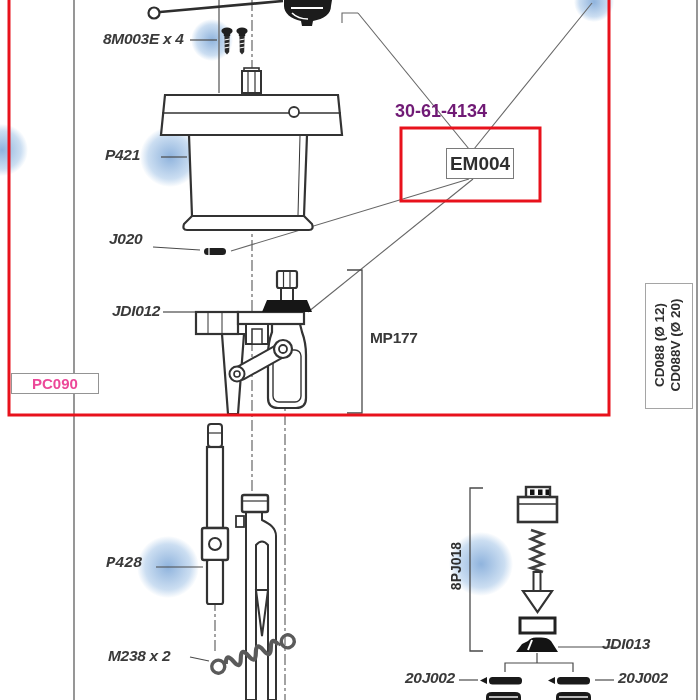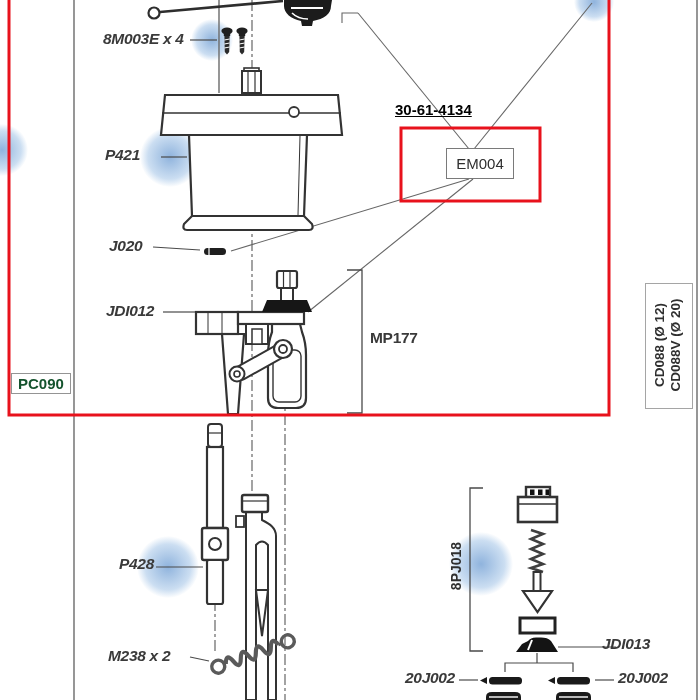--- a/index.html
+++ b/index.html
@@ -4,27 +4,27 @@
 <style>
   html,body{margin:0;padding:0;background:#fff;}
   .stage{position:relative;width:700px;height:700px;background:#ffffff;overflow:hidden;
          font-family:"Liberation Sans",sans-serif;}
   .hl{position:absolute;border-radius:50%;z-index:0;
       background:radial-gradient(circle, rgba(134,173,218,0.92) 0%, rgba(152,189,228,0.5) 52%, rgba(255,255,255,0) 71%);}
   svg.art{position:absolute;left:0;top:0;z-index:1;}
   .lbl{position:absolute;z-index:2;font-style:italic;font-weight:600;font-size:15.5px;
        color:#3a3a3a;white-space:nowrap;letter-spacing:-0.3px;line-height:1;}
   .lbl.upright{font-style:normal;font-weight:700;text-align:center;}
-  .lbl.red{font-style:normal;font-weight:700;color:#000000;font-size:15px;letter-spacing:0;text-decoration:underline;}
+  .lbl.red{font-style:normal;font-weight:700;color:#701a75;font-size:18px;letter-spacing:0;}
   .codebox{position:absolute;z-index:2;background:#fff;border:1.5px solid #949494;
-           font-style:normal;font-weight:700;font-size:15px;color:#14532d;
-           padding:2px 6px;line-height:1;white-space:nowrap;}
+           font-style:normal;font-weight:700;font-size:15px;color:#ec4899;
+           padding:2px 20px;line-height:1;white-space:nowrap;}
   .em004{position:absolute;z-index:2;background:#fff;border:1.6px solid #7a7a7a;
          display:flex;align-items:center;justify-content:center;
-         font-weight:400;font-size:15px;color:#2f2f2f;}
+         font-weight:700;font-size:19px;color:#2f2f2f;}
   .cdbox{position:absolute;z-index:2;background:#fff;border:1.5px solid #a5a5a5;}
   .rot{position:absolute;z-index:3;transform:rotate(-90deg);text-align:center;
        font-weight:700;color:#2f2f2f;white-space:nowrap;}
   .cdtext{font-size:13.5px;line-height:16px;}
   .pjtext{font-size:14px;line-height:18px;}
 </style>
 </head>
 <body>
 
 <div class="stage">
@@ -210,33 +210,33 @@
     </g>
 
     <g fill="none" stroke="#e8121c" stroke-width="3">
       <rect x="9" y="-8" width="600" height="423"></rect>
       <rect x="401" y="128" width="139" height="73"></rect>
     </g>
   </svg>
 
   <div class="lbl" style="left:103px;top:31px;">8M003E x 4</div>
   <div class="lbl" style="left:105px;top:147px;text-align:right;">P421</div>
-  <div class="lbl" style="left:109px;top:238px;">J020</div>
-  <div class="lbl" style="left:106px;top:303px;">JDI012</div>
+  <div class="lbl" style="left:109px;top:231px;">J020</div>
+  <div class="lbl" style="left:112px;top:303px;">JDI012</div>
   <div class="codebox" style="left:11px;top:373px;">PC090</div>
   <div class="lbl upright" style="left:370px;top:330px;">MP177</div>
   <div class="lbl red" style="left:395px;top:102px;">30-61-4134</div>
   <div class="em004" style="left:446px;top:148px;width:66px;height:29px;">
     <span>EM004</span>
   </div>
   <div class="cdbox" style="left:645px;top:283px;width:46px;height:124px;"></div>
   <div class="rot cdtext" style="left:608px;top:329px;width:120px;height:32px;">
     <div>CD088 (Ø 12)</div>
     <div>CD088V (Ø 20)</div>
   </div>
-  <div class="lbl" style="left:119px;top:556px;">P428</div>
+  <div class="lbl" style="left:106px;top:556px;font-family:Liberation Mono, monospace;">P428</div>
   <div class="lbl" style="left:108px;top:648px;">M238 x 2</div>
   <div class="rot pjtext" style="left:421px;top:557px;width:70px;height:18px;">8PJ018</div>
   <div class="lbl" style="left:602px;top:636px;">JDI013</div>
   <div class="lbl" style="left:405px;top:670px;">20J002</div>
   <div class="lbl" style="left:618px;top:670px;">20J002</div>
 
 </div>
 
 </body></html>

